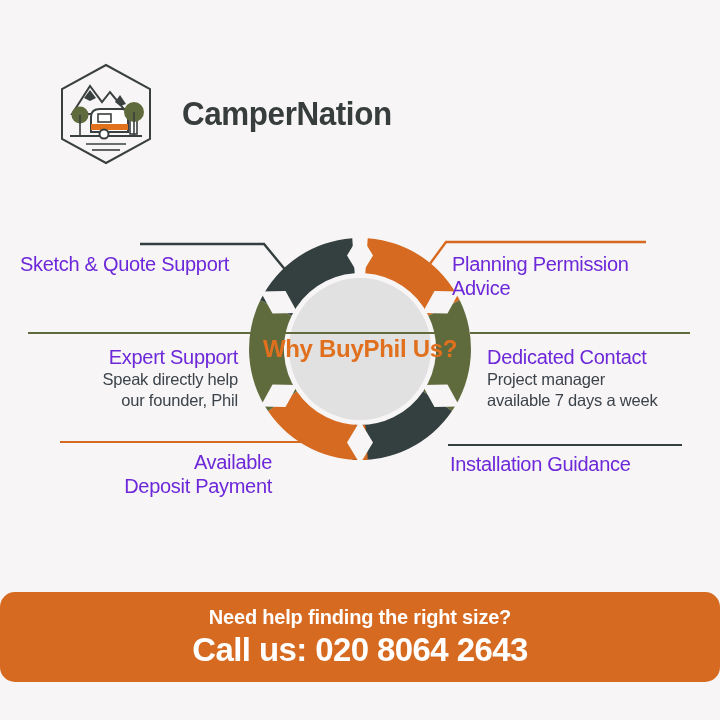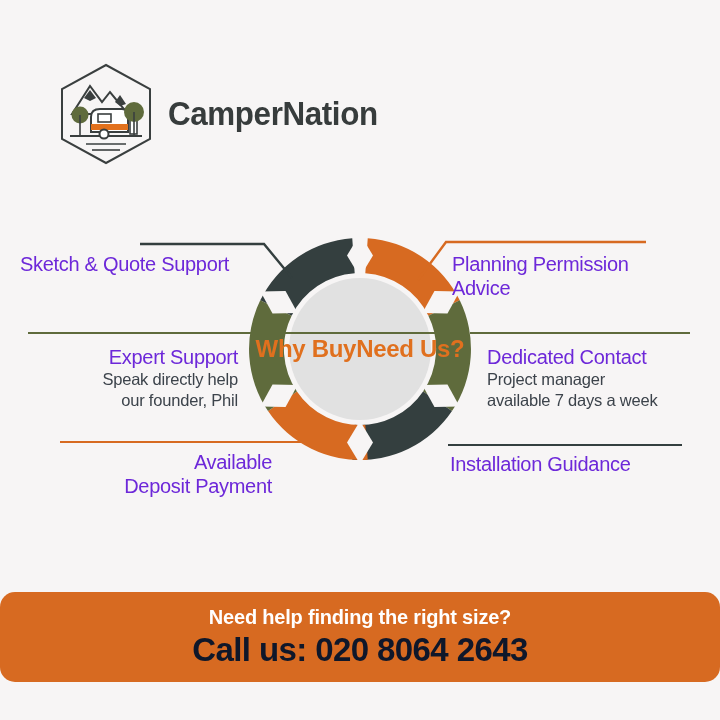--- a/index.html
+++ b/index.html
@@ -15,21 +15,21 @@
     position: relative;
   }
 
   
   .logo-area {
     position: absolute;
     left: 58px;
     top: 62px;
     display: flex;
     align-items: center;
-    gap: 14px;
+    gap: 28px;
   }
   .logo-mark { width: 96px; height: 104px; display: block; }
   .logo-word {
     font-size: 33px;
     font-weight: bold;
     color: #373c3c;
     letter-spacing: -0.4px;
     white-space: nowrap;
     transform: scaleX(0.95);
     transform-origin: left center;
@@ -114,21 +114,21 @@
     border-radius: 15px;
   }
   .footer-q {
     color: #ffffff;
     font-size: 20px;
     font-weight: bold;
     letter-spacing: -0.2px;
     margin-bottom: 2px;
   }
   .footer-call {
-    color: #0f172a;
+    color: #ffffff;
     font-size: 33px;
     font-weight: bold;
     letter-spacing: -0.6px;
   }
 </style>
 </head>
 <body>
 
 <div class="logo-area">
   <span class="logo-mark">
@@ -201,21 +201,21 @@
       <path d="M 111 -4 L 124 17.5 L 111 39 L 98 17.5 Z" transform="rotate(180 111 111)"></path>
       <path d="M 111 -4 L 124 17.5 L 111 39 L 98 17.5 Z" transform="rotate(240 111 111)"></path>
       <path d="M 111 -4 L 124 17.5 L 111 39 L 98 17.5 Z" transform="rotate(300 111 111)"></path>
     </g>
 
     <circle cx="111" cy="111" r="72.5" fill="#f7f5f5"></circle>
   </svg>
 
   <div class="hub">
     <span class="hub-line">Why Buy</span>
-    <span class="hub-line">Need Us?</span>
+    <span class="hub-line">Phil Us?</span>
   </div>
 
   <svg class="conn-svg" style="left:140px; top:42px; width:160px; height:50px;" xmlns="http://www.w3.org/2000/svg">
     <path d="M 0 2 L 124 2 L 152 36" fill="none" stroke="#343f3f" stroke-width="2.4"></path>
   </svg>
 
   <div class="conn-line" style="left:28px; top:132px; width:440px; border-top-color:#5f6b3c;"></div>
 
   <div class="conn-line" style="left:60px; top:241px; width:250px; border-top-color:#d76a21;"></div>
 

